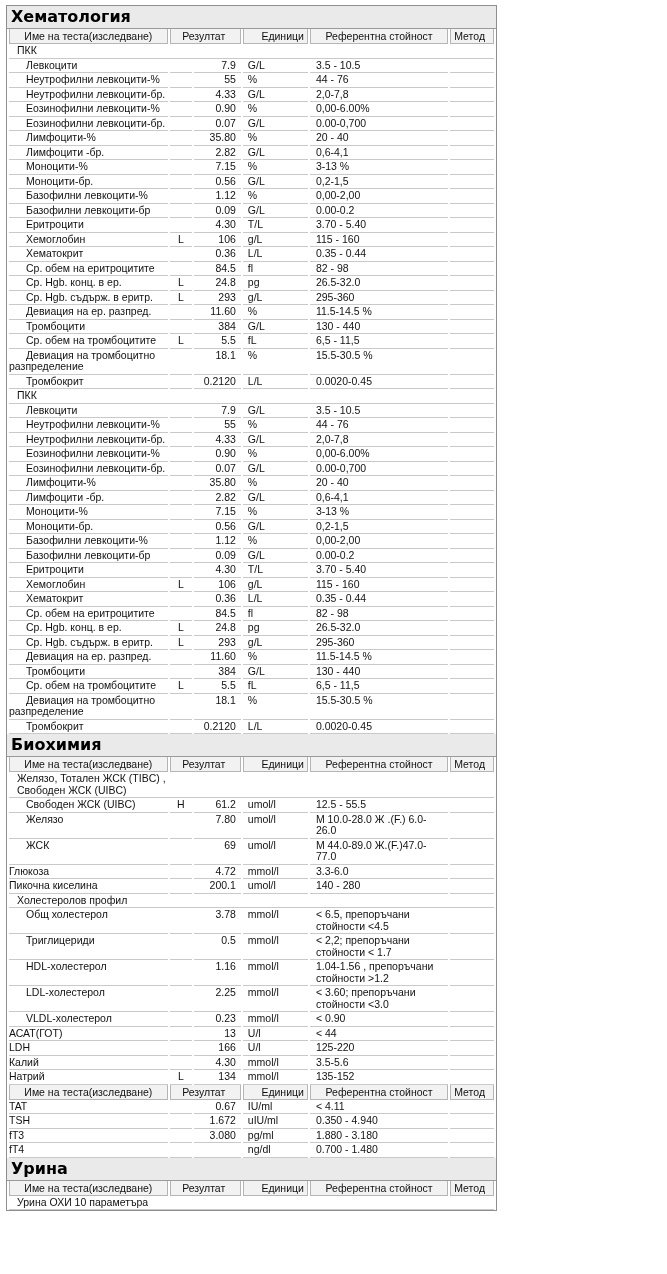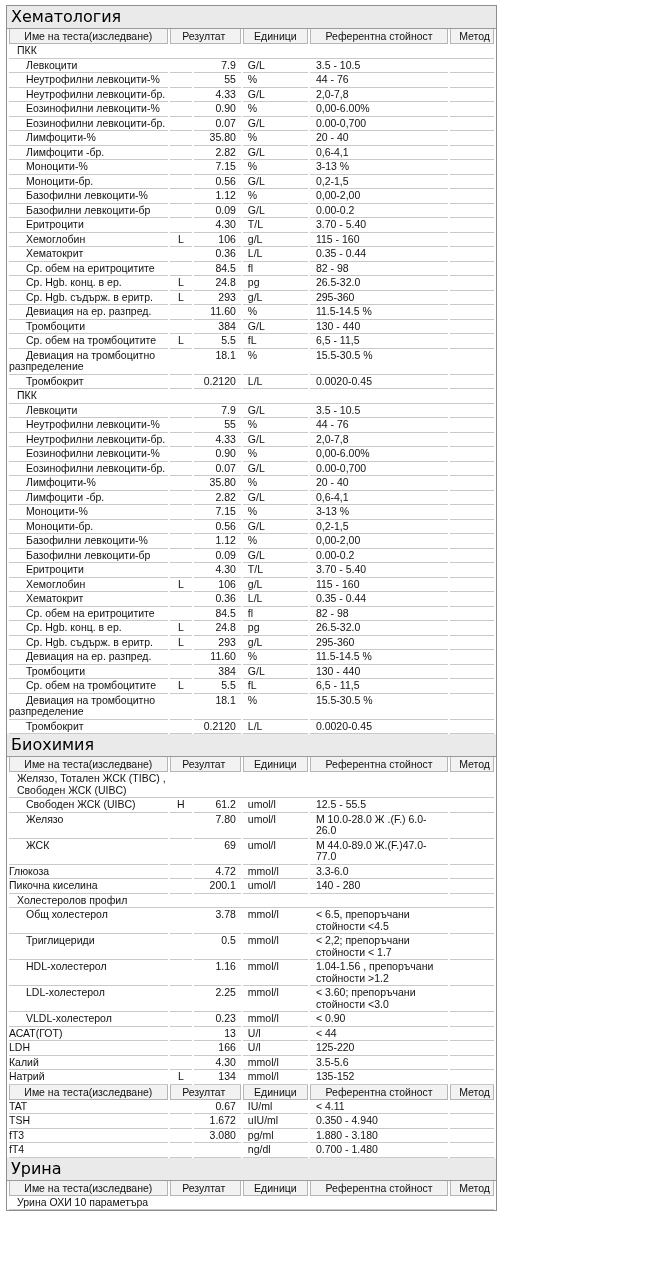--- a/index.html
+++ b/index.html
@@ -15,21 +15,21 @@
     position: absolute;
     left: 6px; top: 5px;
     width: 489px;
     border: 1px solid #8e8e8e;
     background: #ffffff;
   }
   .section-title {
     background: #eaeaea;
     border-bottom: 1px solid #9a9a9a;
     font-family: "DejaVu Sans", sans-serif;
-    font-weight: normal;
+    font-weight: bold;
     font-size: 16px;
     line-height: 19px;
     padding: 1px 4px 2px 4px;
     color: #000000;
   }
   table {
     width: 100%;
     table-layout: fixed;
     border-collapse: separate;
     border-spacing: 2px 0;
@@ -46,22 +46,22 @@
     border-top: none;
     font-weight: normal;
     font-size: 10.5px;
     text-align: center;
     padding: 1px 3px;
     height: 12px;
     overflow: hidden;
     white-space: nowrap;
   }
   th.h-result { text-align: center; padding-right: 6px; }
-  th.h-units  { text-align: center; margin-left: 40px; }
-  th.h-method { text-align: right; }
+  th.h-units  { text-align: right; margin-left: 40px; }
+  th.h-method { text-align: left; }
   td {
     border-bottom: 1px solid #c9c9c9;
     padding: 1px 2px;
     vertical-align: top;
     line-height: 11.5px;
     overflow: hidden;
   }
   td.name   { padding-left: 0; }
   td.name.indent { text-indent: 17px; }
   td.flag   { text-align: center; padding: 1px 0; }

